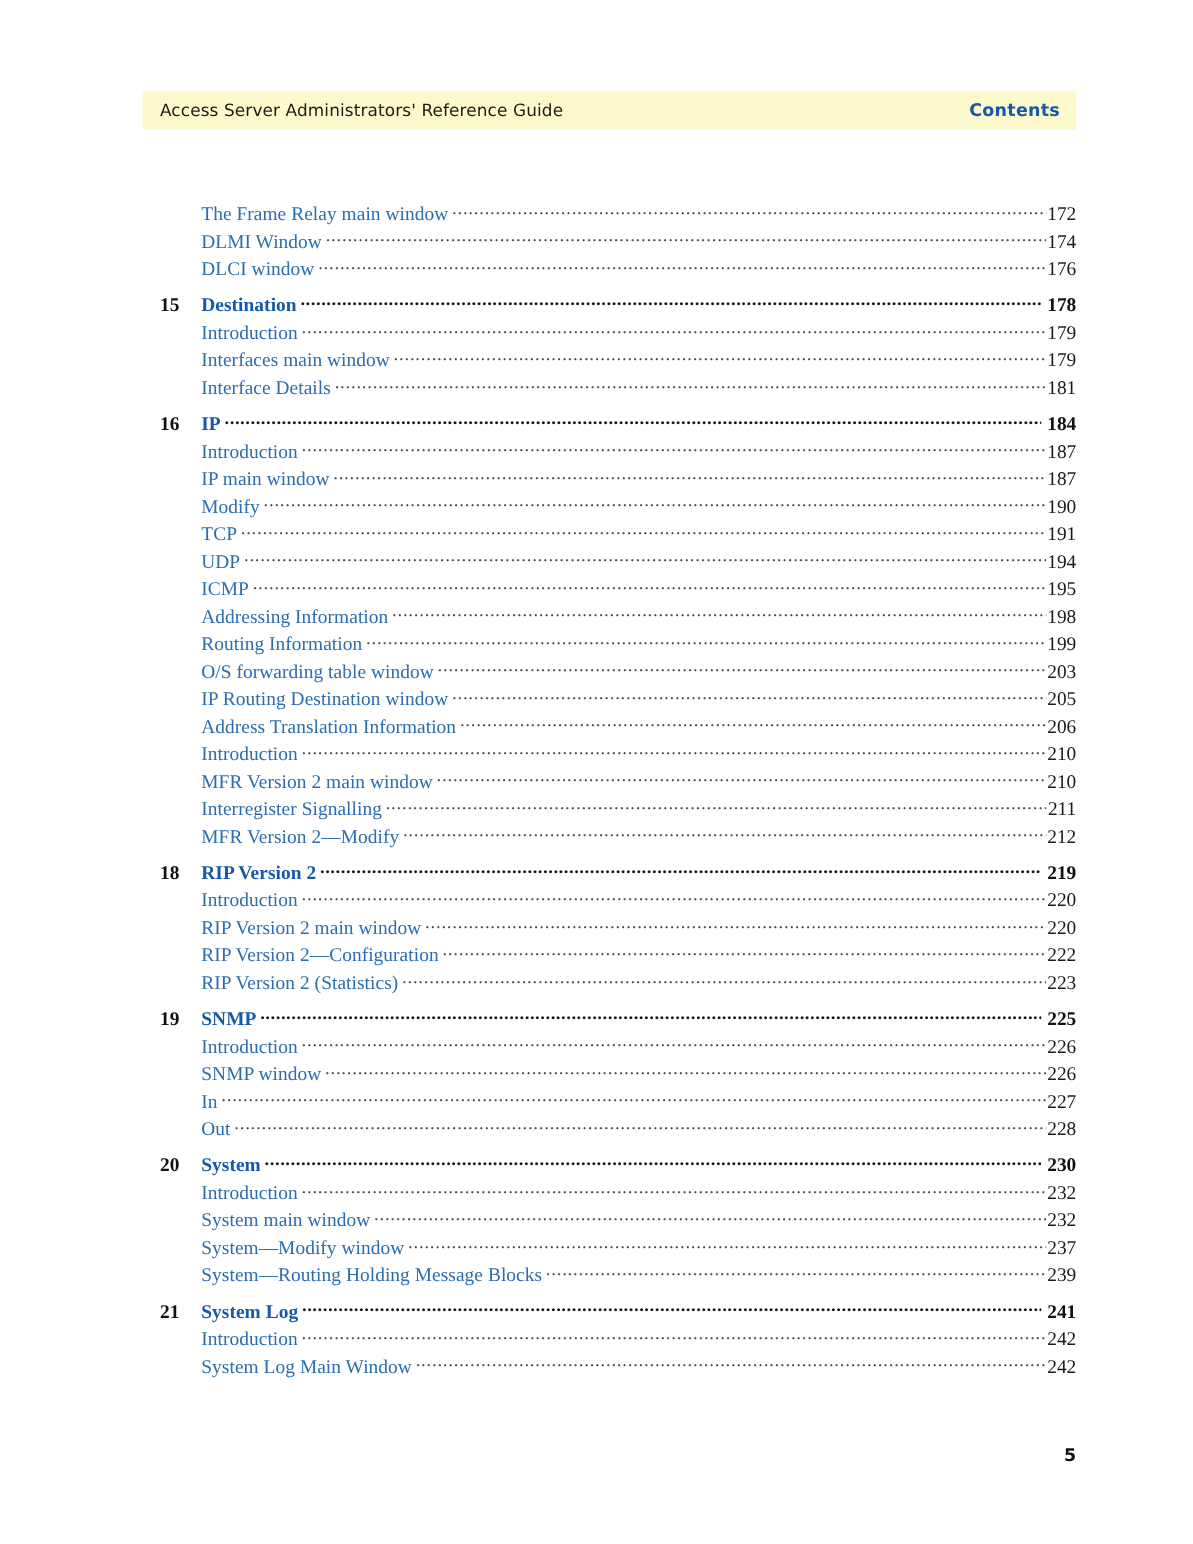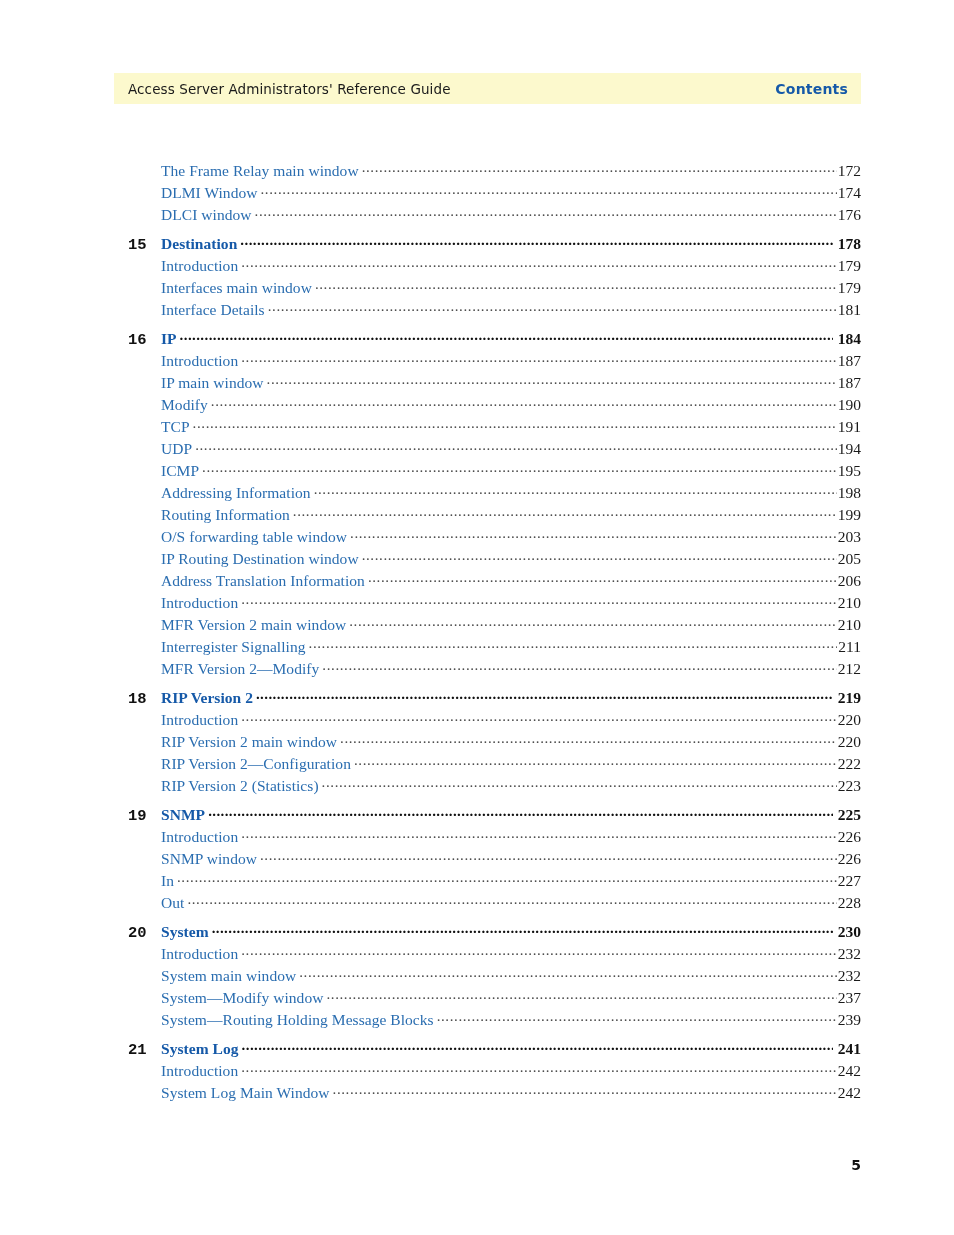--- a/index.html
+++ b/index.html
@@ -78,21 +78,21 @@
   }
 
   
   .num {
     width: 33px;
     flex: 0 0 33px;
     text-align: left;
     font-size: 15.5px;
     font-weight: bold;
     color: #111111;
-    font-family: Liberation Mono, monospace;
+    font-family: Liberation Serif, serif;
   }
 
   
   .indent {
     width: 33px;
     flex: 0 0 33px;
   }
 
   .label {
     flex: 0 0 auto;

